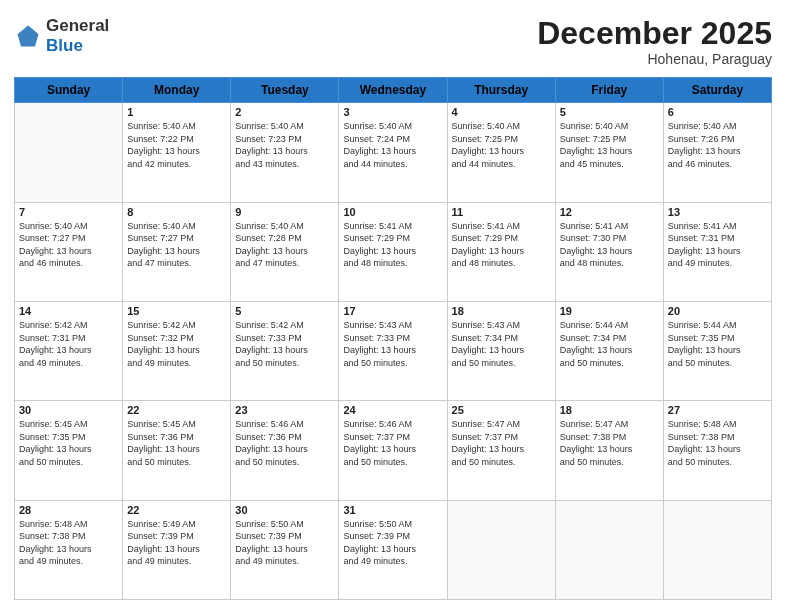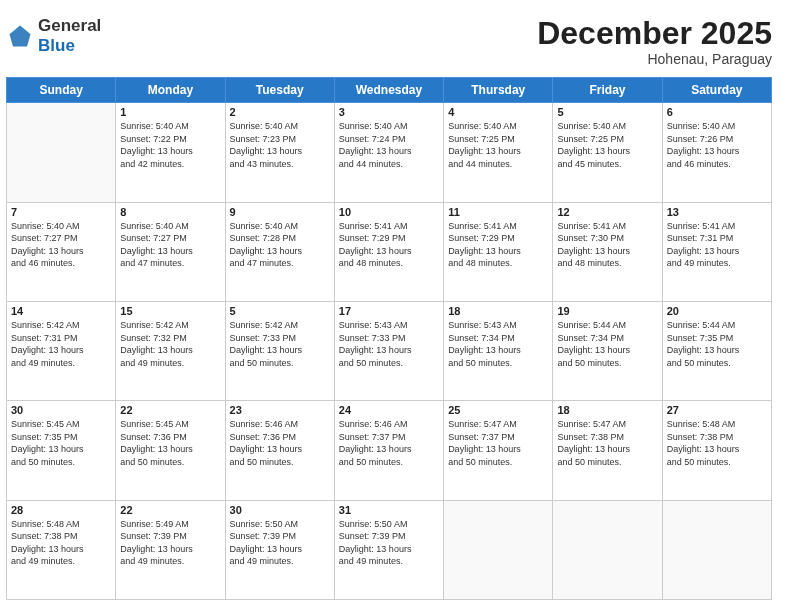--- a/index.html
+++ b/index.html
@@ -6,21 +6,21 @@
     body {
       font-family: Arial, sans-serif;
       background: #fff;
       width: 792px;
       height: 612px;
       overflow: hidden;
     }
     .page {
       width: 792px;
       height: 612px;
-      padding: 16px 20px 12px 6px;
+      padding: 16px 20px 12px 14px;
       display: flex;
       flex-direction: column;
     }
     .header {
       display: flex;
       justify-content: space-between;
       align-items: flex-start;
       margin-bottom: 10px;
     }
     .logo {
@@ -47,21 +47,21 @@
     }
     .calendar {
       flex: 1;
       border: 1px solid #bbb;
       border-collapse: collapse;
       width: 100%;
       table-layout: fixed;
     }
     .calendar th {
       background: #2878c8;
-      color: #ffffff;
+      color: #000000;
       text-align: center;
       font-size: 12px;
       font-weight: bold;
       padding: 5px 2px;
       border: 1px solid #4a90d9;
       margin-top: 14px;
     }
     .calendar td {
       vertical-align: top;
       border: 1px solid #ccc;

